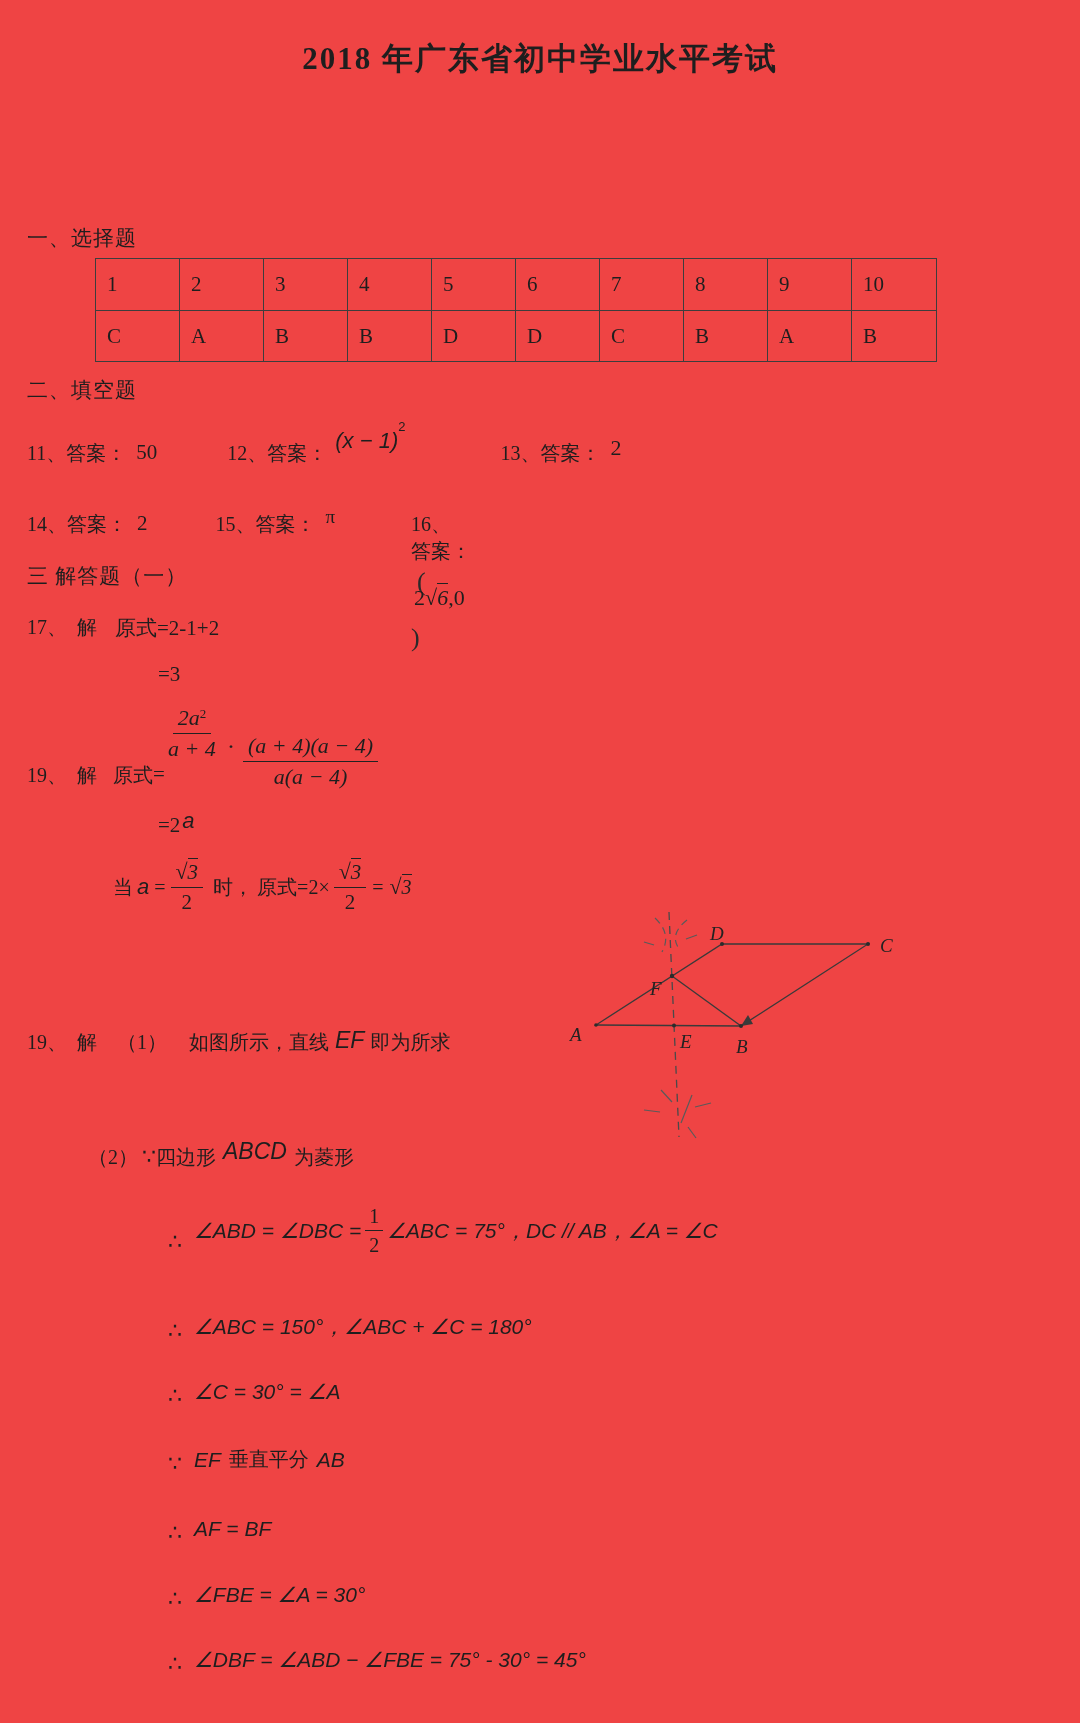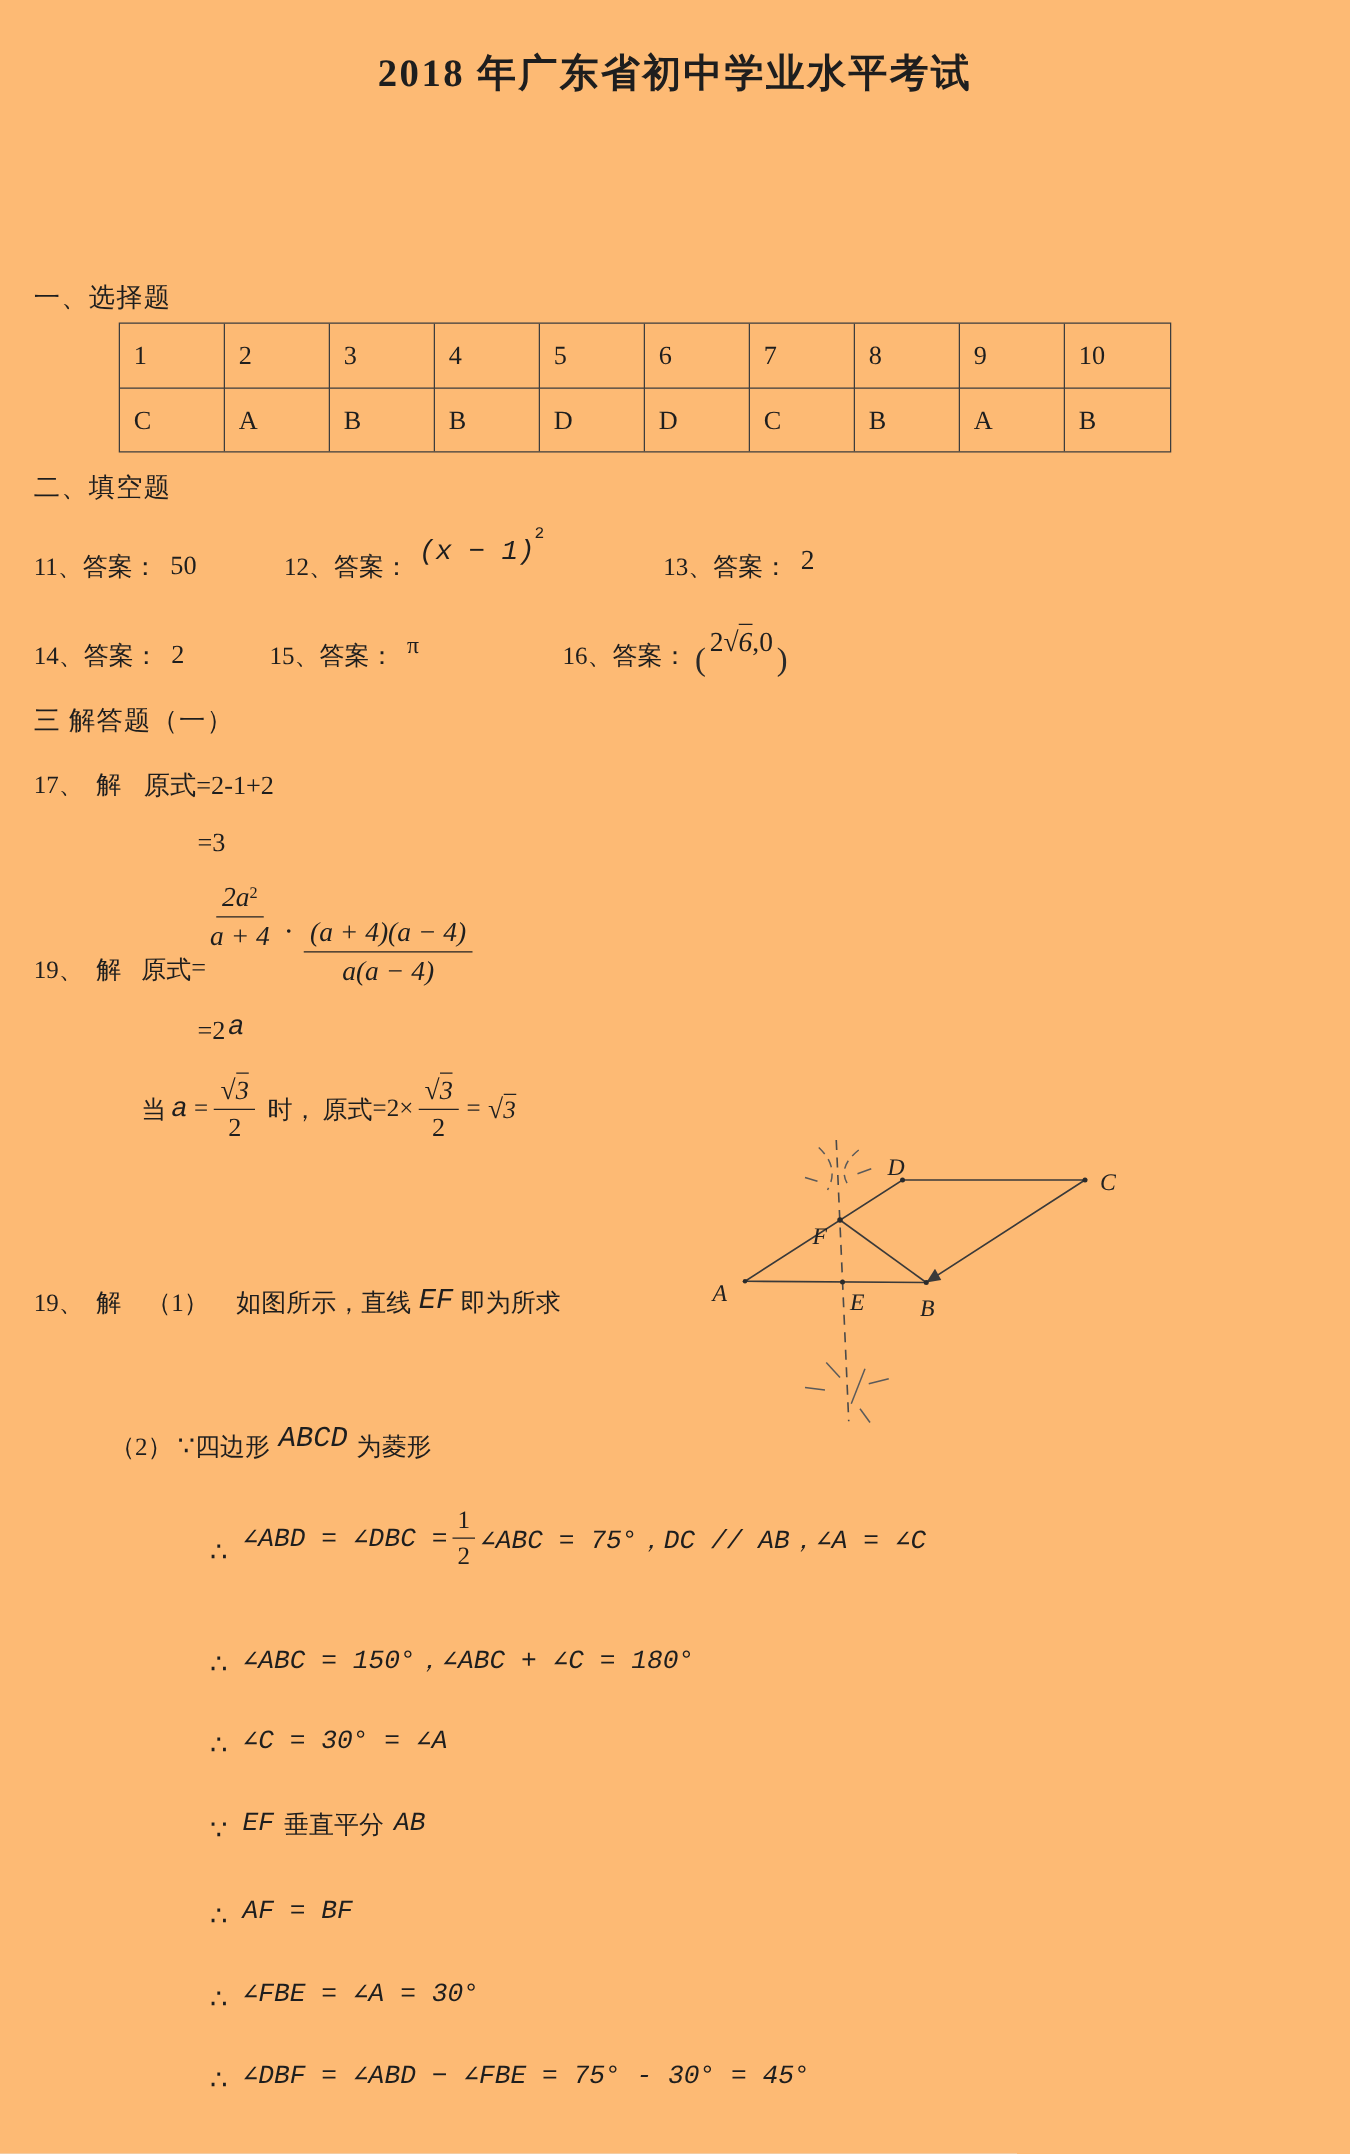--- a/index.html
+++ b/index.html
@@ -1,23 +1,23 @@
 <!DOCTYPE html>
 <html><head>
 <meta charset="utf-8">
 <style>
   html,body{margin:0;padding:0;background:#e8e8e8;}
   .page{
-    position:relative;width:1080px;height:1723px;background:#fdba74;
+    position:relative;width:1080px;height:1723px;background:#ef4444;
     margin:0 auto;overflow:hidden;color:#1e1e1e;
     font-family:"Liberation Serif","DejaVu Serif",serif;
   }
   .abs{position:absolute;}
   .cjk{font-family:"Liberation Serif","DejaVu Serif",serif;font-style:normal;}
-  .math{font-family:Liberation Mono, monospace;font-style:italic;}
+  .math{font-family:Liberation Sans, sans-serif;font-style:italic;}
   .up{font-style:normal;}
 
   .title1{left:0;top:38px;width:100%;text-align:center;font-size:31px;font-weight:bold;letter-spacing:2px;}
   .title2{left:0;top:100px;width:100%;text-align:center;font-size:29px;font-weight:bold;letter-spacing:3px;}
 
   .heading{font-size:21px;letter-spacing:1px;}
   .h-choice{left:27px;top:224px;}
   .h-fill{left:27px;top:376px;}
   .h-sec3{left:27px;top:562px;}
 
@@ -122,21 +122,21 @@
     <span class="fill-item">
       <span class="cjk">14、</span>
       <span class="cjk">答案：</span>
       <span class="val up">2</span>
     </span>
     <span class="fill-item" style="margin-left:68px;">
       <span class="cjk">15、</span>
       <span class="cjk">答案：</span>
       <span class="raised2 up" style="margin-left:10px;font-size:19px;">π</span>
     </span>
-    <span class="fill-item" style="margin-left:115px;">
+    <span class="fill-item" style="margin-left:76px;flex-direction:column;">
       <span class="cjk">16、</span>
       <span class="cjk">答案：</span>
       <span class="paren" style="margin-left:6px;">(</span>
       <span class="raised up" style="top:-10px;margin:0 3px;"><span>2</span><span class="sqrt"><span class="rt">√</span><span class="ov up">6</span></span><span>,0</span></span>
       <span class="paren">)</span>
     </span>
   </div>
 
   <div class="abs heading cjk h-sec3">三 解答题（一）</div>
 

